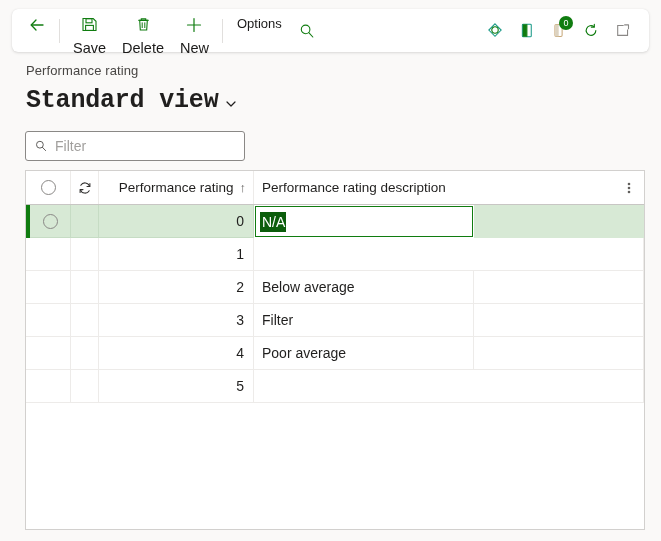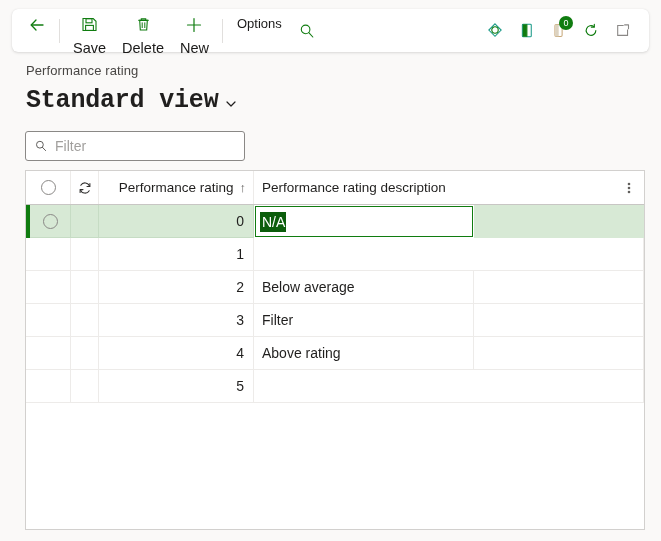--- a/index.html
+++ b/index.html
@@ -495,21 +495,21 @@
     <div class="cell cell-refresh"></div>
     <div class="cell cell-rating">3</div>
     <div class="cell cell-desc">Filter</div>
     <div class="cell cell-rest"></div>
   </div>
 
   <div class="row">
     <div class="cell cell-check"></div>
     <div class="cell cell-refresh"></div>
     <div class="cell cell-rating">4</div>
-    <div class="cell cell-desc">Above rating</div>
+    <div class="cell cell-desc">Poor average</div>
     <div class="cell cell-rest"></div>
   </div>
 
   <div class="row">
     <div class="cell cell-check"></div>
     <div class="cell cell-refresh"></div>
     <div class="cell cell-rating">5</div>
     <div class="cell cell-rest"></div>
   </div>
 

